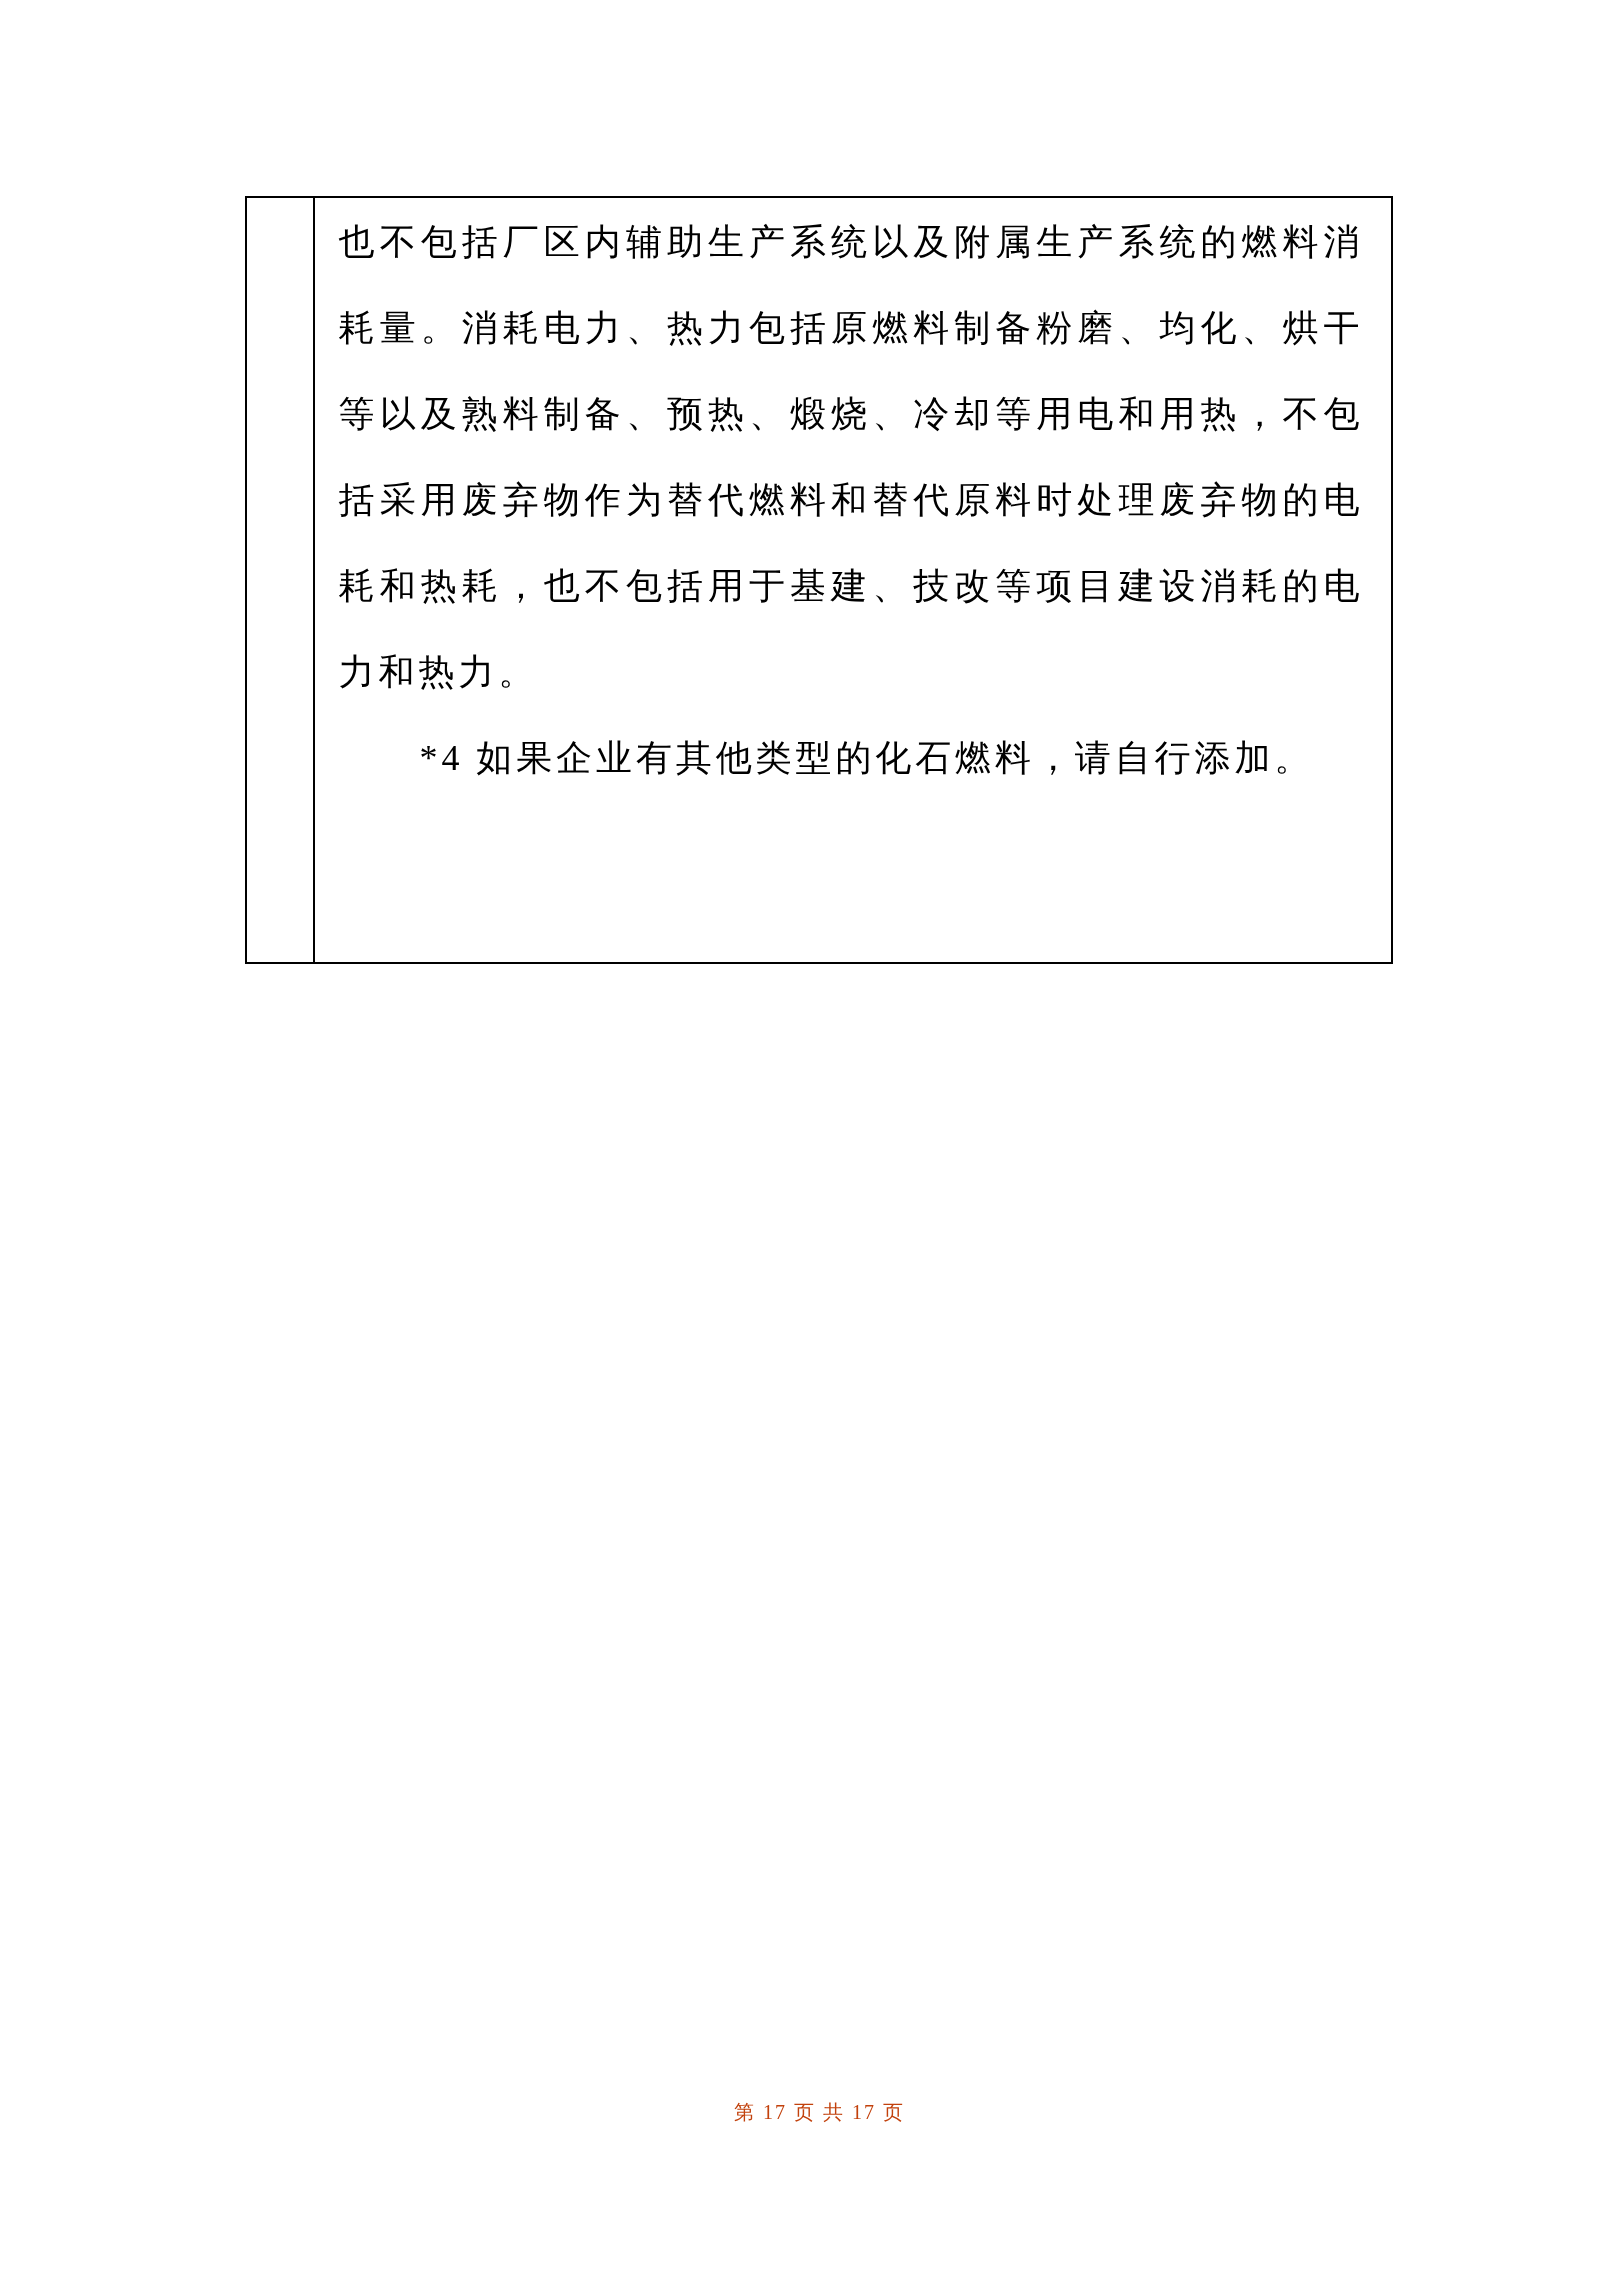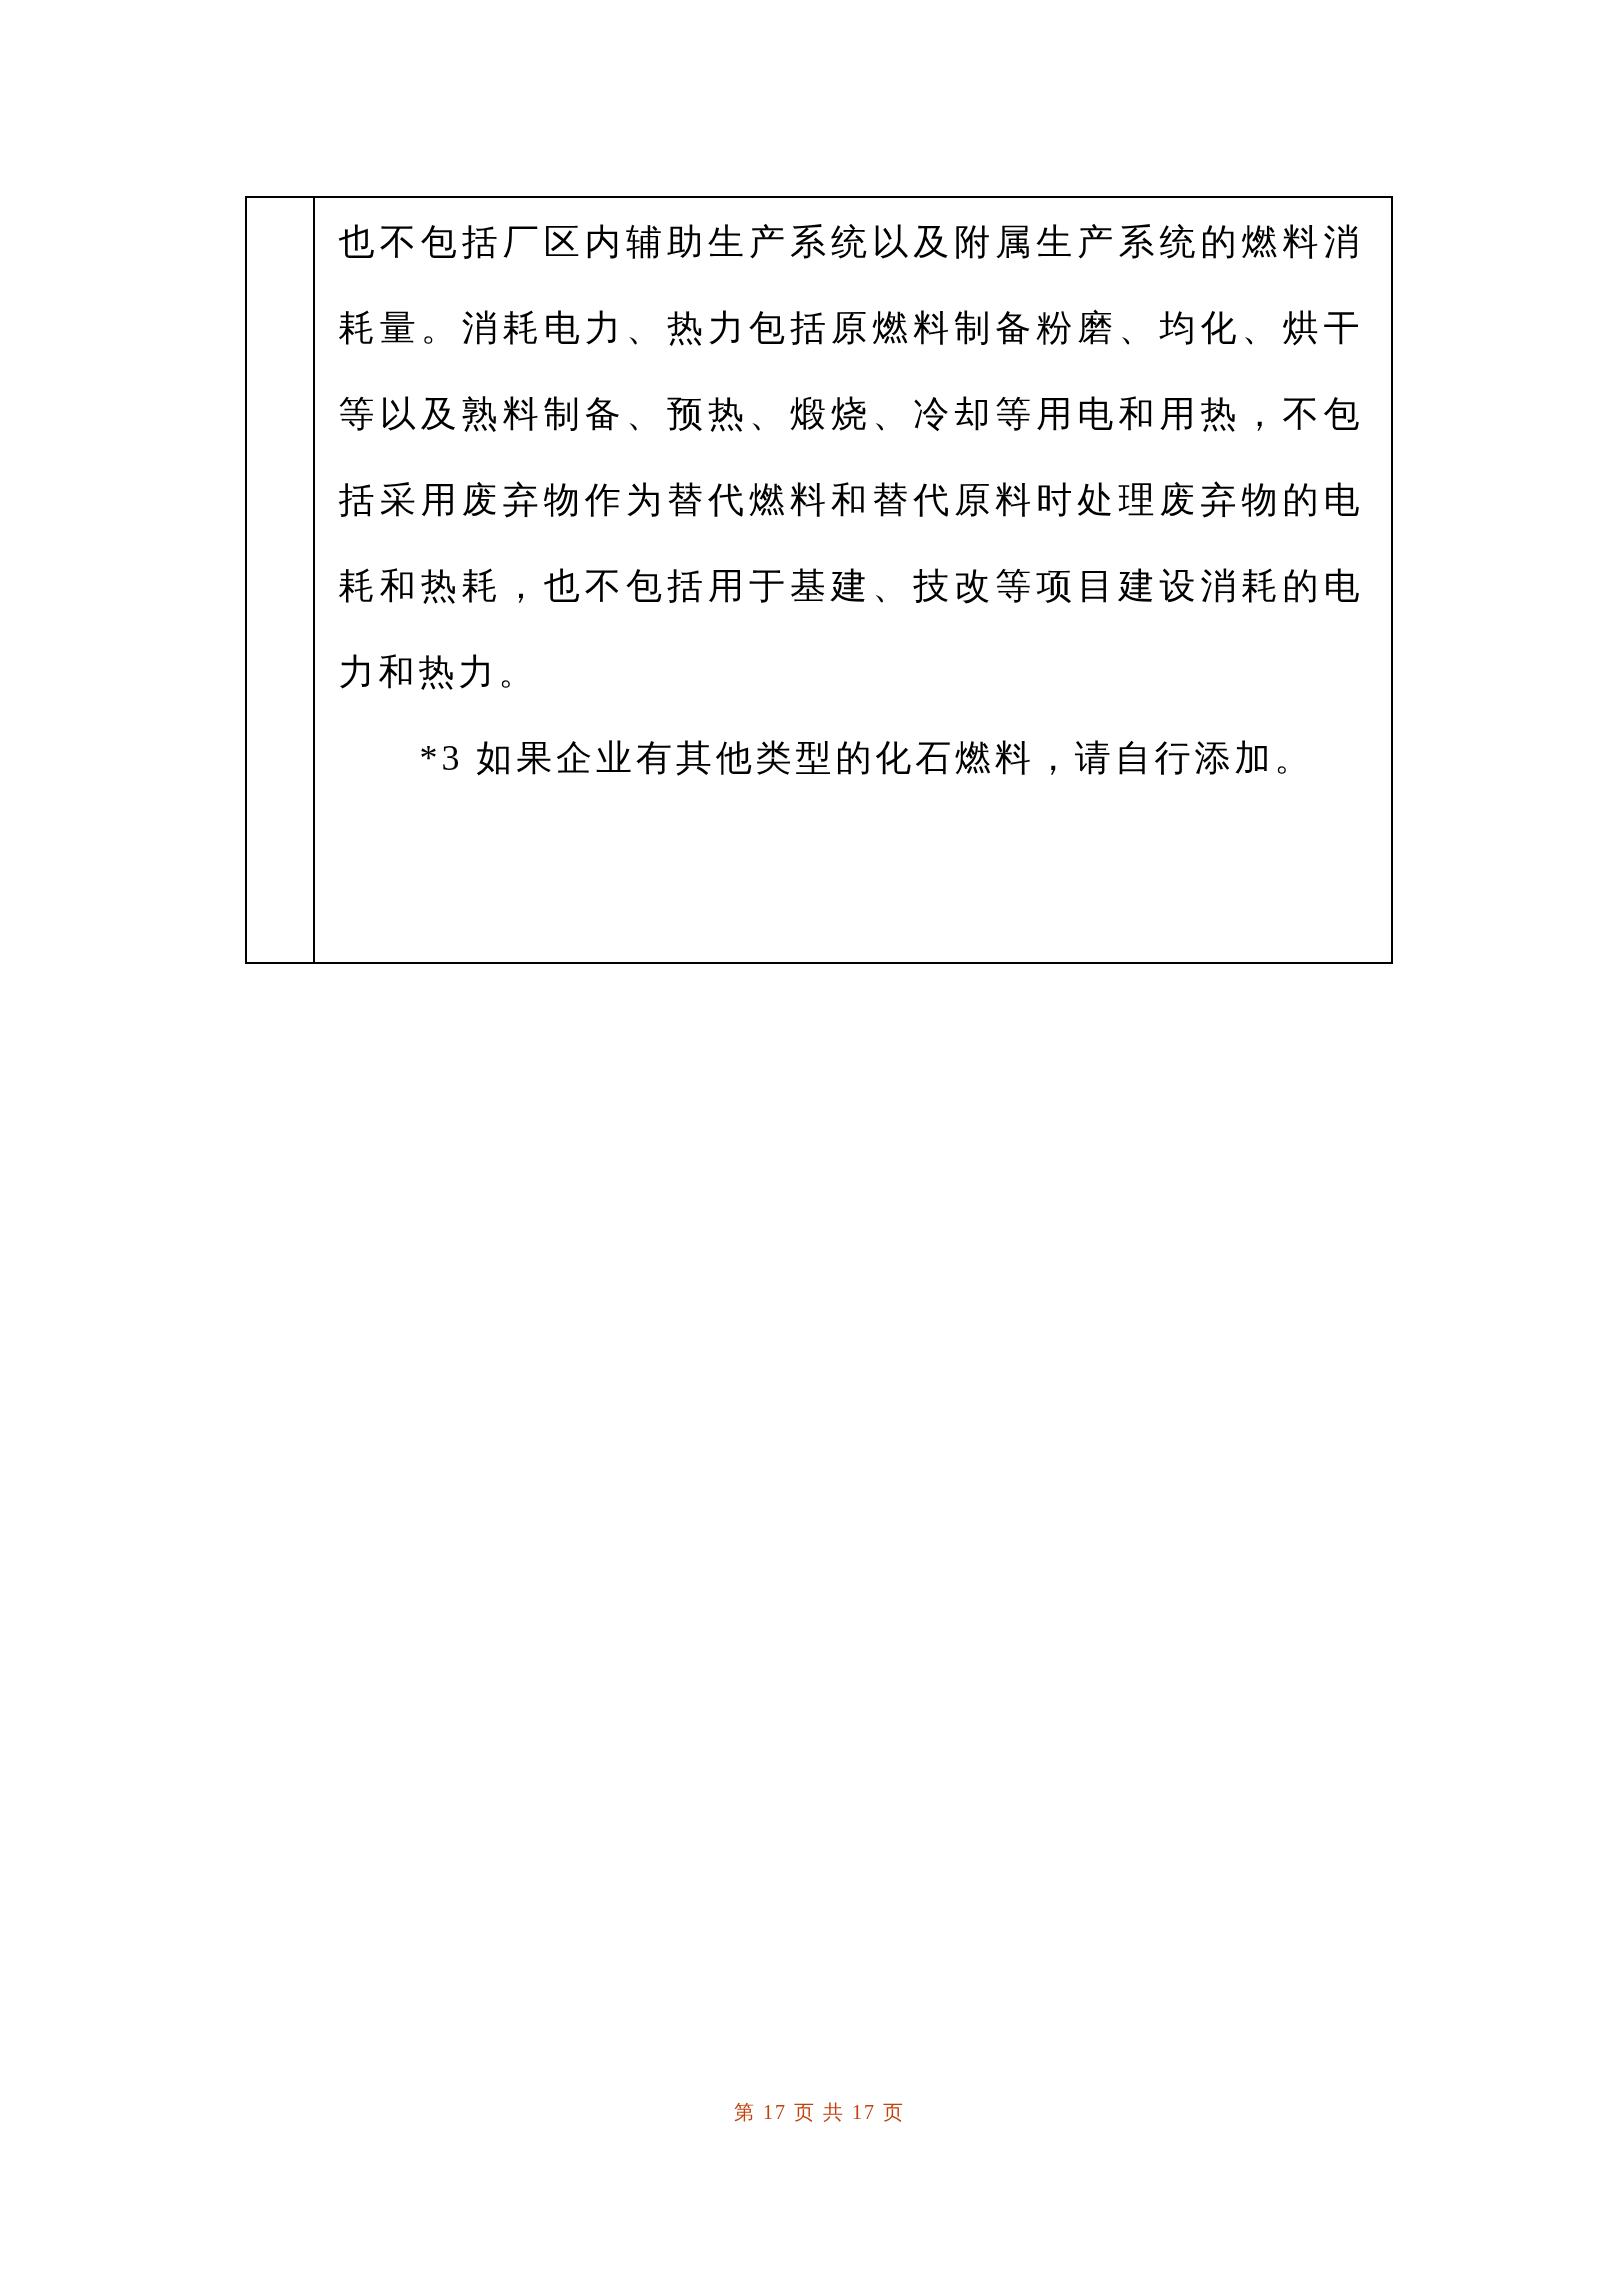--- a/index.html
+++ b/index.html
@@ -65,20 +65,20 @@
 </style>
 </head>
 <body>
 
 <div class="page">
 
   <div class="note-table">
     <div class="stub-cell"></div>
     <div class="note-cell">
       <p>也不包括厂区内辅助生产系统以及附属生产系统的燃料消耗量。消耗电力、热力包括原燃料制备粉磨、均化、烘干等以及熟料制备、预热、煅烧、冷却等用电和用热，不包括采用废弃物作为替代燃料和替代原料时处理废弃物的电耗和热耗，也不包括用于基建、技改等项目建设消耗的电力和热力。</p>
-      <p class="indented">*3 如果企业有其他类型的化石燃料，请自行添加。</p>
+      <p class="indented">*4 如果企业有其他类型的化石燃料，请自行添加。</p>
     </div>
   </div>
 
   <div class="footer">第 17 页 共 17 页</div>
 
 </div>
 
 
 </body></html>

